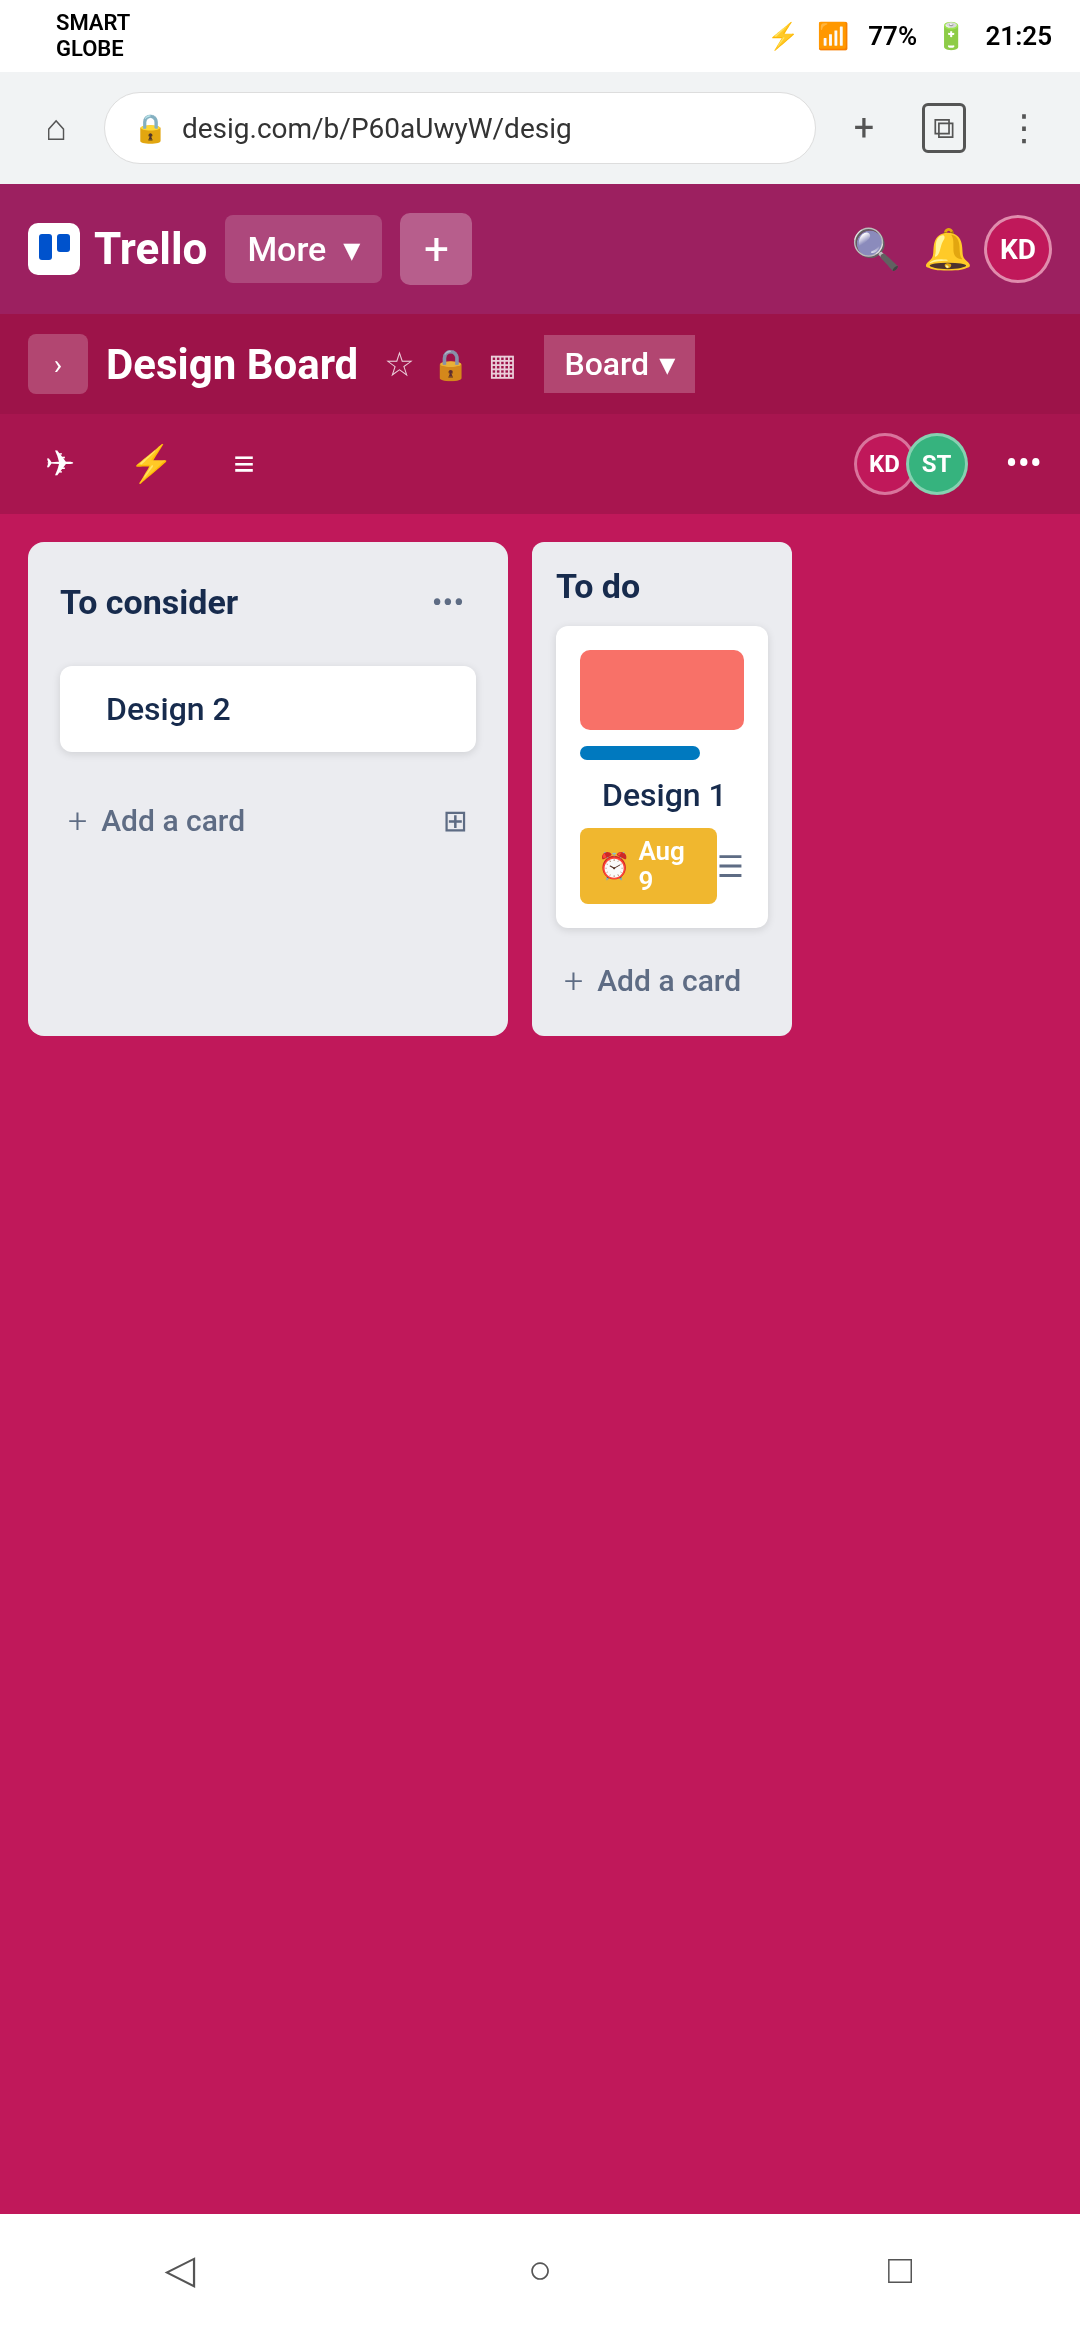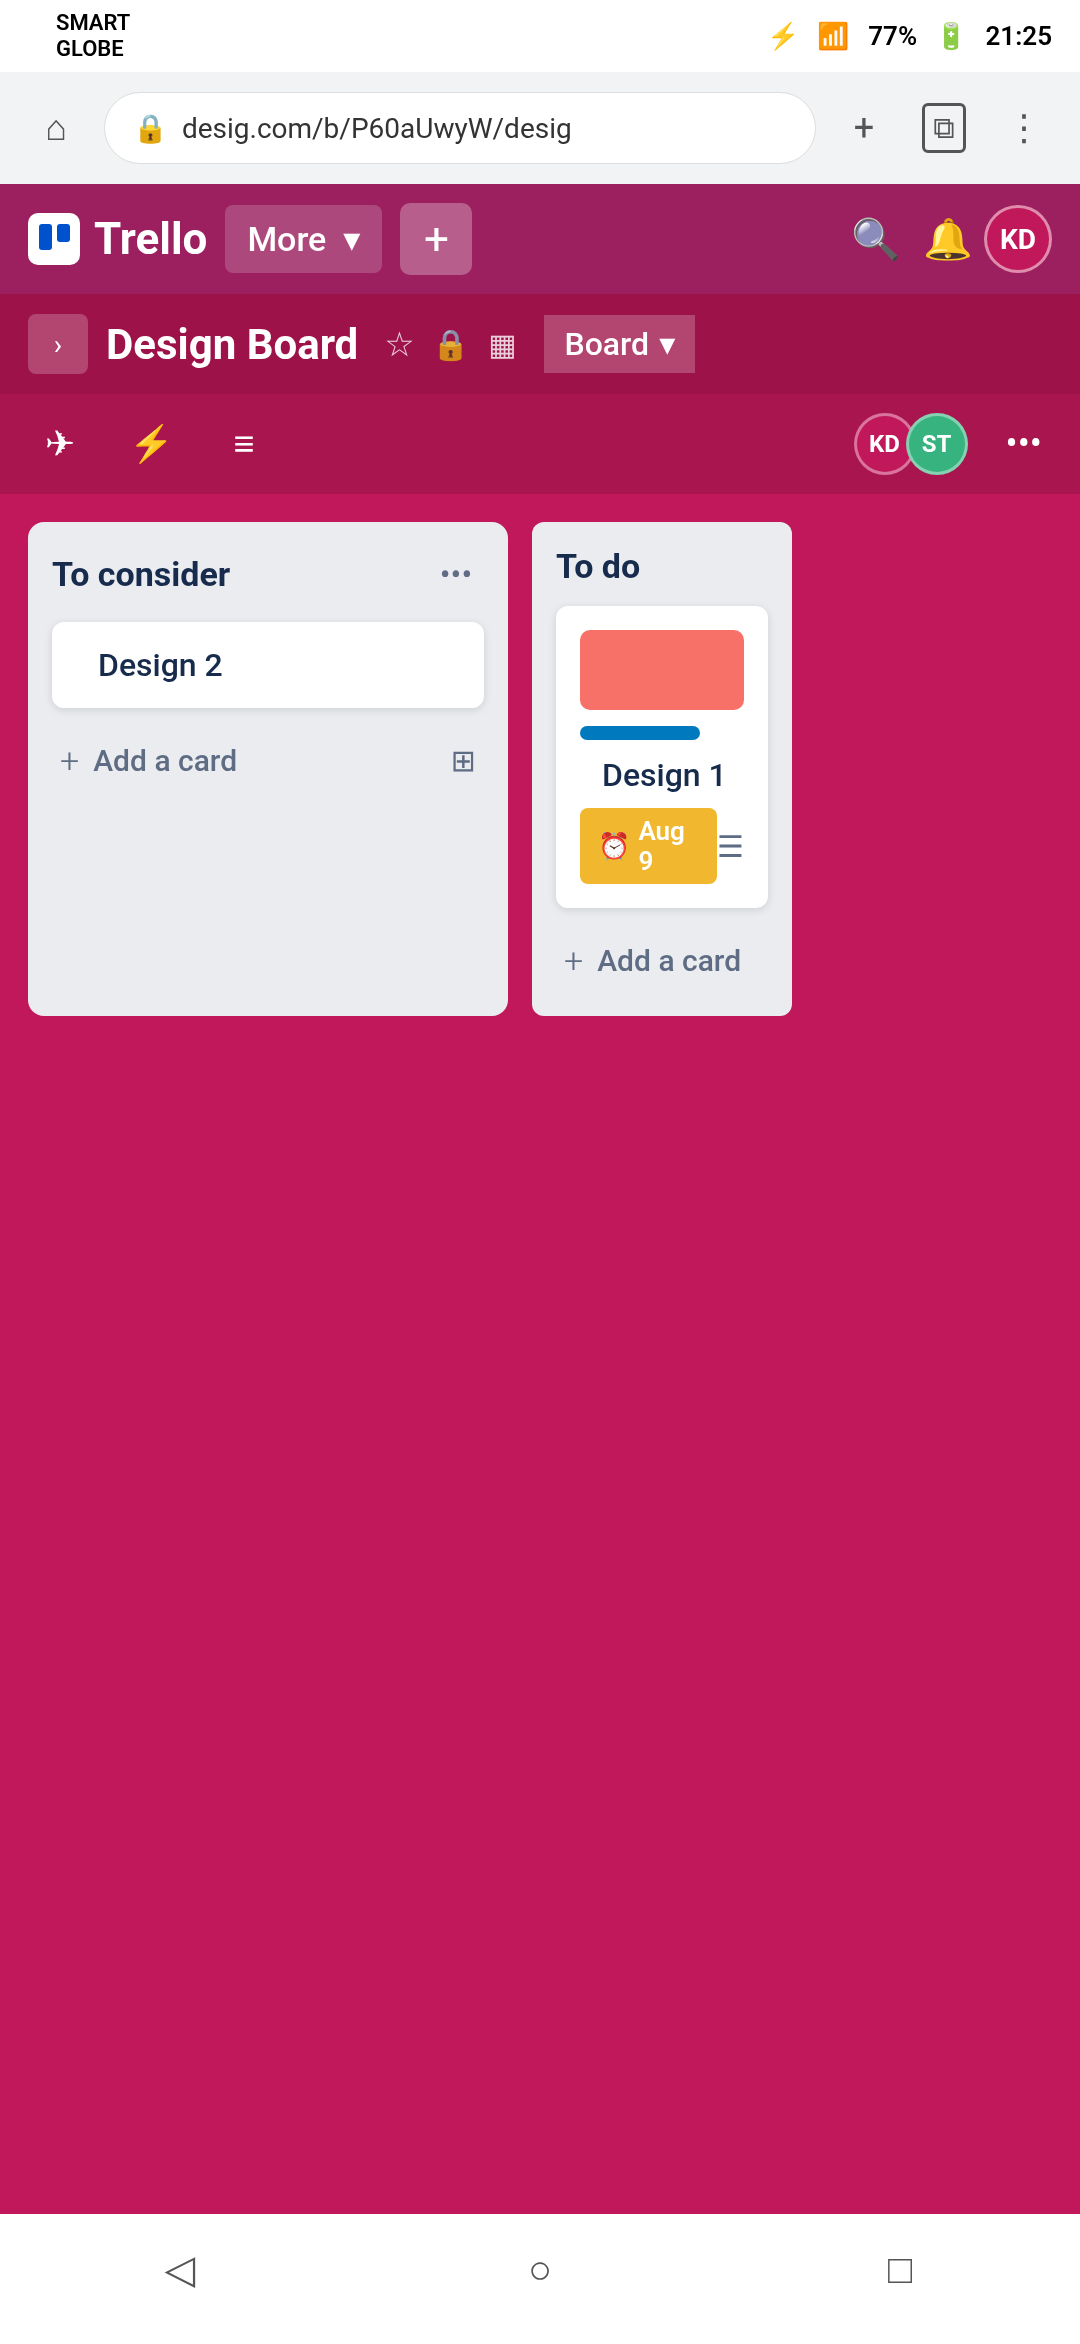--- a/index.html
+++ b/index.html
@@ -80,21 +80,21 @@
       height: 56px;
       display: flex;
       align-items: center;
       justify-content: center;
       font-size: 36px;
       color: #555;
     }
 
     
     .trello-nav {
-      height: 110px;
+      height: 130px;
       background: #9c2060;
       display: flex;
       align-items: center;
       padding: 0 28px;
       gap: 0;
     }
     .trello-logo {
       display: flex;
       align-items: center;
       gap: 14px;
@@ -266,24 +266,24 @@
       padding: 0 10px;
       cursor: pointer;
     }
 
     
     .kanban-column {
       width: 480px;
       min-width: 480px;
       background: #ebecf0;
       border-radius: 16px;
-      padding: 24px;
+      padding: 32px;
       display: flex;
       flex-direction: column;
-      gap: 20px;
+      gap: 36px;
       max-height: 500px;
     }
     .column-header {
       display: flex;
       align-items: center;
       justify-content: space-between;
     }
     .column-title {
       font-size: 34px;
       font-weight: 700;

